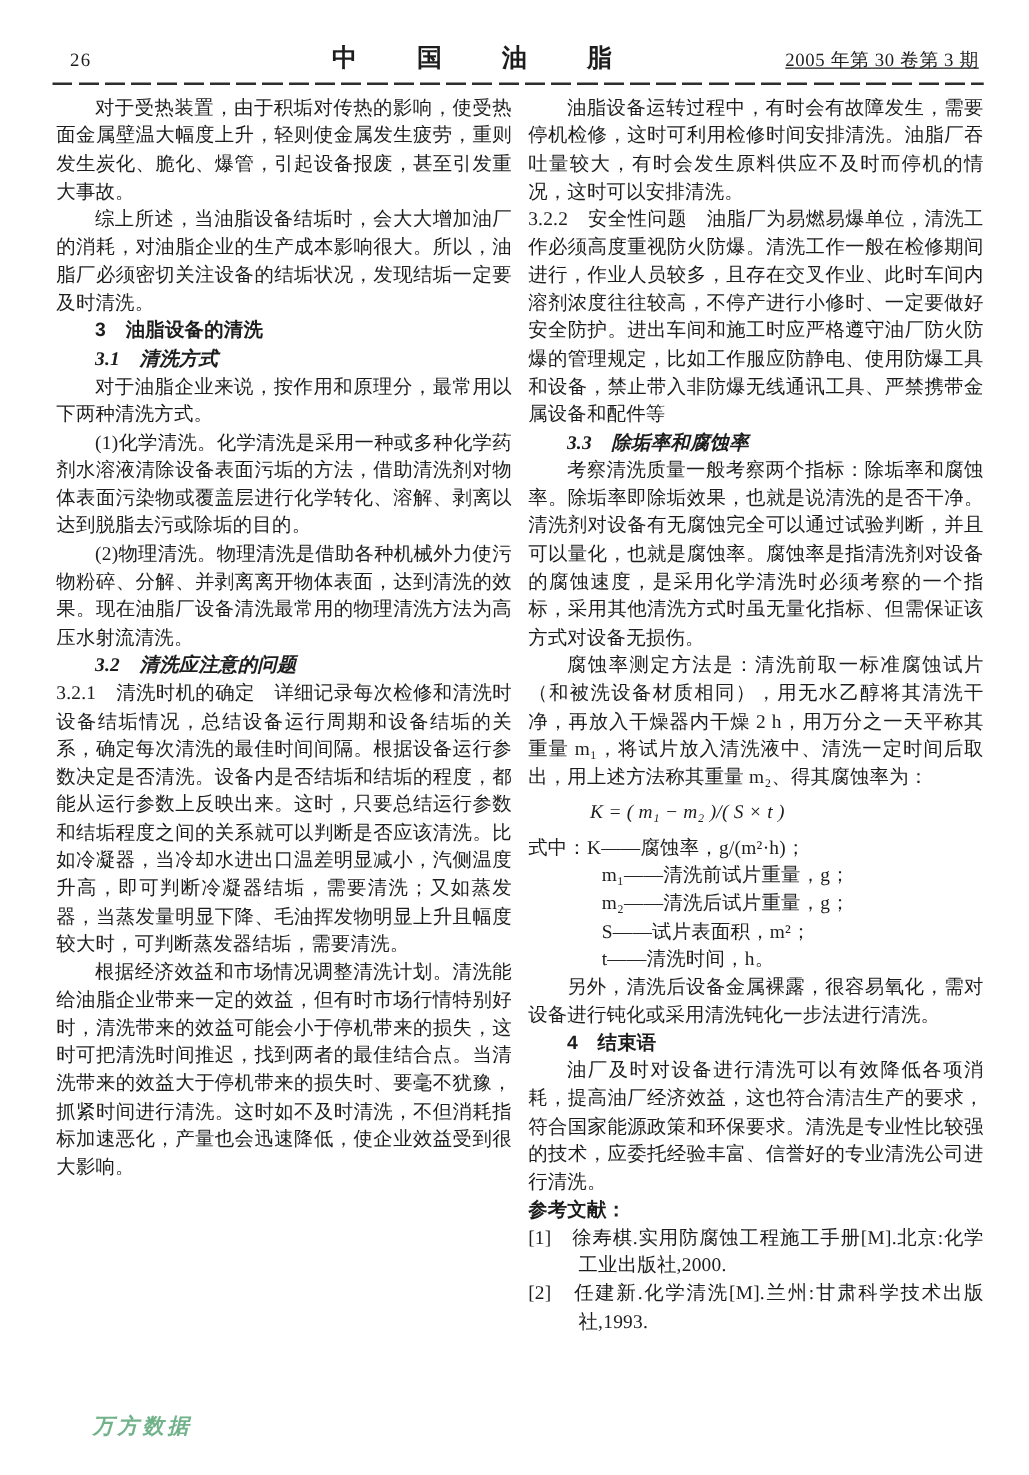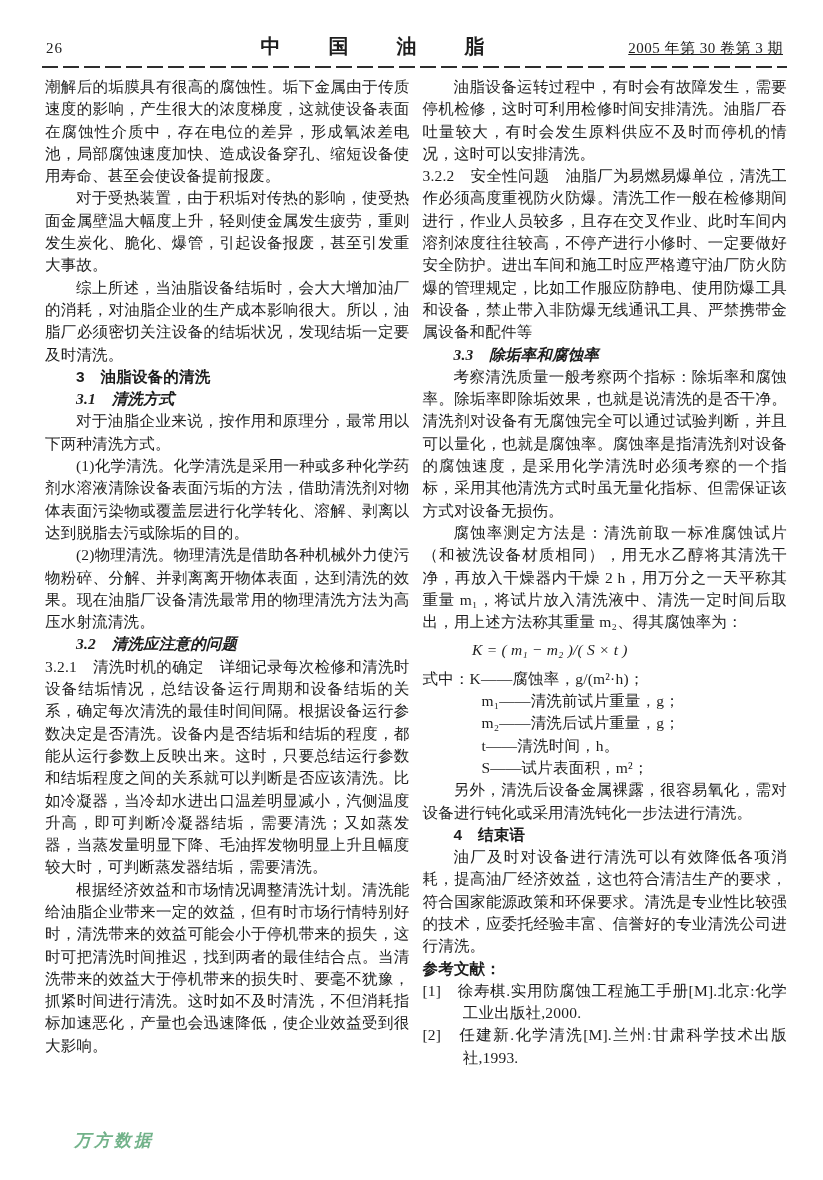--- a/index.html
+++ b/index.html
@@ -7,21 +7,21 @@
     position:relative;
     width:823px; height:1180px;
     margin:0 auto;
     background:#ffffff;
     font-family:"Liberation Serif","DejaVu Serif",serif;
     color:#1d1d1d;
     overflow:hidden;
   }
   
   .header {
-    position:absolute; top:33px; left:46px; right:40px;
+    position:absolute; top:33px; left:56px; right:40px;
     display:flex; align-items:baseline;
     font-size:15px;
     justify-content:center;
   }
   .page-num { width:120px; text-align:left; letter-spacing:1px; }
   .journal-title {
     flex:1; text-align:center;
     font-size:20px; letter-spacing:14px; font-weight:bold;
   }
   .issue-info { width:190px; text-align:right; letter-spacing:0.5px;text-decoration:underline; }
@@ -86,21 +86,20 @@
   <div class="header">
     <span class="page-num">26</span>
     <span class="journal-title">中　国　油　脂</span>
     <span class="issue-info">2005 年第 30 卷第 3 期</span>
   </div>
   <div class="header-rule"></div>
 
   <div class="columns">
 
     <div class="col">
-      <p class="flush">潮解后的垢膜具有很高的腐蚀性。垢下金属由于传质速度的影响，产生很大的浓度梯度，这就使设备表面在腐蚀性介质中，存在电位的差异，形成氧浓差电池，局部腐蚀速度加快、造成设备穿孔、缩短设备使用寿命、甚至会使设备提前报废。</p>
       <p>对于受热装置，由于积垢对传热的影响，使受热面金属壁温大幅度上升，轻则使金属发生疲劳，重则发生炭化、脆化、爆管，引起设备报废，甚至引发重大事故。</p>
       <p>综上所述，当油脂设备结垢时，会大大增加油厂的消耗，对油脂企业的生产成本影响很大。所以，油脂厂必须密切关注设备的结垢状况，发现结垢一定要及时清洗。</p>
       <p class="h-main">3　油脂设备的清洗</p>
       <p class="h-sub">3.1　清洗方式</p>
       <p>对于油脂企业来说，按作用和原理分，最常用以下两种清洗方式。</p>
       <p>(1)化学清洗。化学清洗是采用一种或多种化学药剂水溶液清除设备表面污垢的方法，借助清洗剂对物体表面污染物或覆盖层进行化学转化、溶解、剥离以达到脱脂去污或除垢的目的。</p>
       <p>(2)物理清洗。物理清洗是借助各种机械外力使污物粉碎、分解、并剥离离开物体表面，达到清洗的效果。现在油脂厂设备清洗最常用的物理清洗方法为高压水射流清洗。</p>
       <p class="h-sub">3.2　清洗应注意的问题</p>
       <p class="flush">3.2.1　清洗时机的确定　详细记录每次检修和清洗时设备结垢情况，总结设备运行周期和设备结垢的关系，确定每次清洗的最佳时间间隔。根据设备运行参数决定是否清洗。设备内是否结垢和结垢的程度，都能从运行参数上反映出来。这时，只要总结运行参数和结垢程度之间的关系就可以判断是否应该清洗。比如冷凝器，当冷却水进出口温差明显减小，汽侧温度升高，即可判断冷凝器结垢，需要清洗；又如蒸发器，当蒸发量明显下降、毛油挥发物明显上升且幅度较大时，可判断蒸发器结垢，需要清洗。</p>
       <p>根据经济效益和市场情况调整清洗计划。清洗能给油脂企业带来一定的效益，但有时市场行情特别好时，清洗带来的效益可能会小于停机带来的损失，这时可把清洗时间推迟，找到两者的最佳结合点。当清洗带来的效益大于停机带来的损失时、要毫不犹豫，抓紧时间进行清洗。这时如不及时清洗，不但消耗指标加速恶化，产量也会迅速降低，使企业效益受到很大影响。</p>
@@ -109,22 +108,22 @@
     <div class="col">
       <p>油脂设备运转过程中，有时会有故障发生，需要停机检修，这时可利用检修时间安排清洗。油脂厂吞吐量较大，有时会发生原料供应不及时而停机的情况，这时可以安排清洗。</p>
       <p class="flush">3.2.2　安全性问题　油脂厂为易燃易爆单位，清洗工作必须高度重视防火防爆。清洗工作一般在检修期间进行，作业人员较多，且存在交叉作业、此时车间内溶剂浓度往往较高，不停产进行小修时、一定要做好安全防护。进出车间和施工时应严格遵守油厂防火防爆的管理规定，比如工作服应防静电、使用防爆工具和设备，禁止带入非防爆无线通讯工具、严禁携带金属设备和配件等</p>
       <p class="h-sub">3.3　除垢率和腐蚀率</p>
       <p>考察清洗质量一般考察两个指标：除垢率和腐蚀率。除垢率即除垢效果，也就是说清洗的是否干净。清洗剂对设备有无腐蚀完全可以通过试验判断，并且可以量化，也就是腐蚀率。腐蚀率是指清洗剂对设备的腐蚀速度，是采用化学清洗时必须考察的一个指标，采用其他清洗方式时虽无量化指标、但需保证该方式对设备无损伤。</p>
       <p>腐蚀率测定方法是：清洗前取一标准腐蚀试片（和被洗设备材质相同），用无水乙醇将其清洗干净，再放入干燥器内干燥 2 h，用万分之一天平称其重量 m₁，将试片放入清洗液中、清洗一定时间后取出，用上述方法称其重量 m₂、得其腐蚀率为：</p>
       <p class="formula">K = ( m₁ − m₂ )/( S × t )</p>
       <p class="where-first">式中：K——腐蚀率，g/(m²·h)；</p>
       <p class="where">m₁——清洗前试片重量，g；</p>
       <p class="where">m₂——清洗后试片重量，g；</p>
+      <p class="where">S——试片表面积，m²；</p>
       <p class="where">t——清洗时间，h。</p>
-      <p class="where">S——试片表面积，m²；</p>
       <p>另外，清洗后设备金属裸露，很容易氧化，需对设备进行钝化或采用清洗钝化一步法进行清洗。</p>
       <p class="h-main">4　结束语</p>
       <p>油厂及时对设备进行清洗可以有效降低各项消耗，提高油厂经济效益，这也符合清洁生产的要求，符合国家能源政策和环保要求。清洗是专业性比较强的技术，应委托经验丰富、信誉好的专业清洗公司进行清洗。</p>
       <p class="refs-title">参考文献：</p>
       <p class="ref-item">[1]　徐寿棋.实用防腐蚀工程施工手册[M].北京:化学工业出版社,2000.</p>
       <p class="ref-item">[2]　任建新.化学清洗[M].兰州:甘肃科学技术出版社,1993.</p>
     </div>
 
   </div>
 

